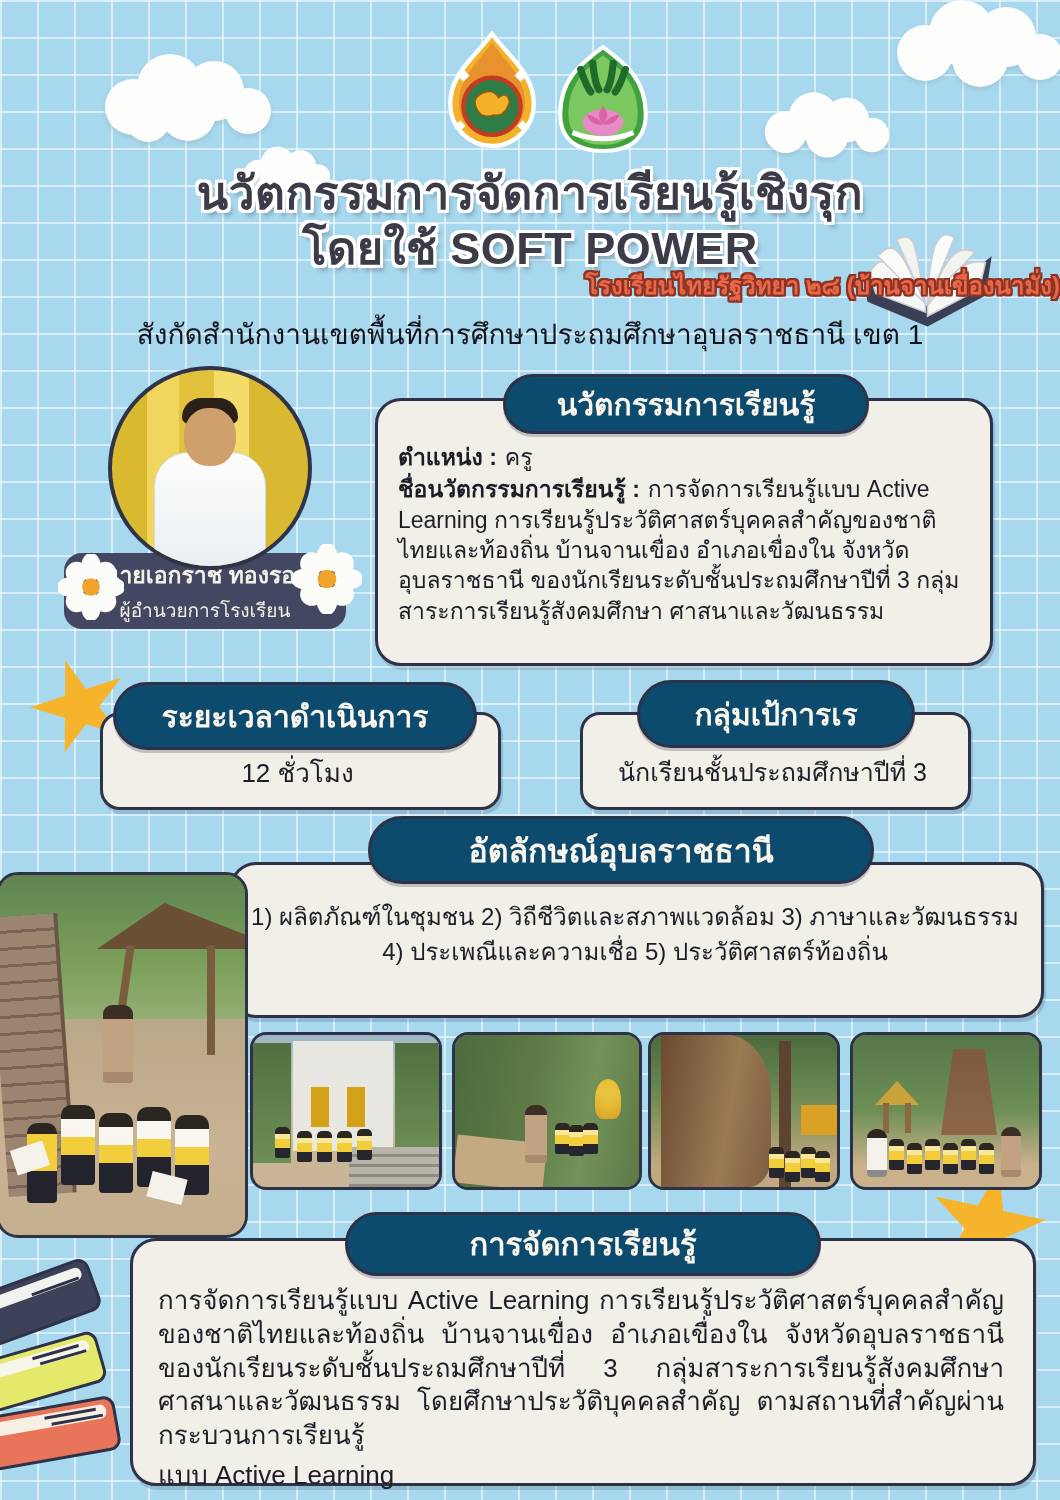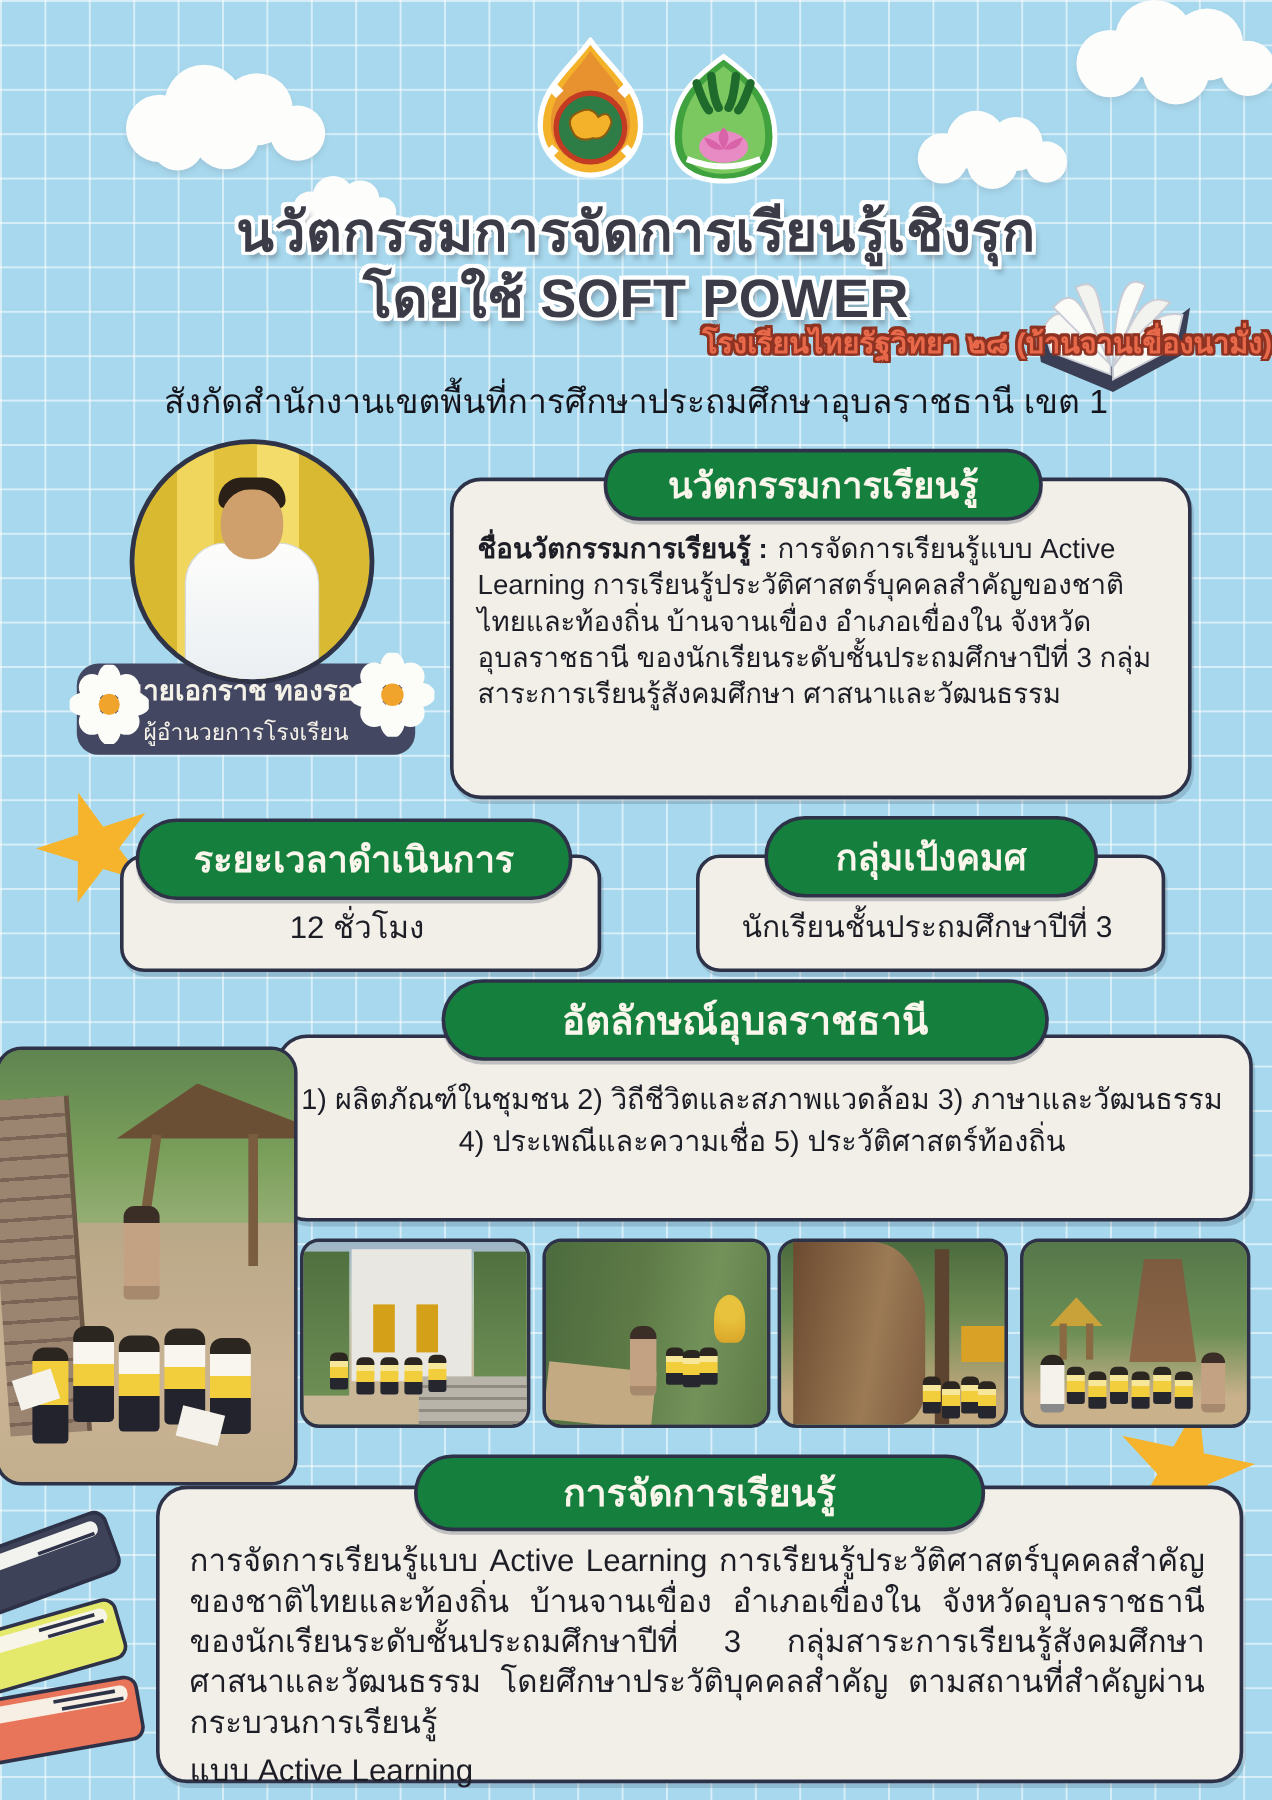--- a/index.html
+++ b/index.html
@@ -28,21 +28,21 @@
   .title-school{
     position:absolute;left:0;width:100%;text-align:center;z-index:5;
     font-weight:bold;color:#E8684A;
     text-shadow:
       -2px -2px 0 #8E3222, 2px -2px 0 #8E3222, -2px 2px 0 #8E3222, 2px 2px 0 #8E3222,
       0 -2px 0 #8E3222, 0 2px 0 #8E3222, -2px 0 0 #8E3222, 2px 0 0 #8E3222;
   }
   .title-affil{position:absolute;left:0;width:100%;text-align:center;z-index:5;font-weight:normal;color:#14141c;}
   
   .pill{
-    position:absolute;z-index:4;background:#15803d;border:3px solid #2E3248;border-radius:34px;
+    position:absolute;z-index:4;background:#0c4a6e;border:3px solid #2E3248;border-radius:34px;
     display:flex;align-items:center;justify-content:center;color:#FBF6EC;font-weight:bold;
     box-shadow:0 3px 0 rgba(46,50,72,.25);
   }
   .panel{
     position:absolute;z-index:3;background:#F2EFE9;border:3px solid #2E3248;border-radius:26px;
     box-shadow:2px 4px 0 rgba(46,50,72,.18);
   }
   .lbl{font-weight:bold;margin-right:8px;}
   .prespace{white-space:pre-wrap;}
   
@@ -195,34 +195,35 @@
       <ellipse cx="43" cy="43" rx="10" ry="10"></ellipse>
     </g>
   <circle cx="30" cy="30" r="8" fill="#F0A42C"></circle>
 </svg>
 
 <div class="panel" style="left:375px;top:398px;width:612px;height:262px;"></div>
 <div class="pill" style="left:503px;top:374px;width:360px;height:54px;font-size:30px;">
   <span>นวัตกรรมการเรียนรู้</span>
 </div>
 <div class="inno-content">
+  <p><span class="lbl">ตำแหน่ง :</span><span>ครู</span></p>
   <p><span class="lbl">ชื่อนวัตกรรมการเรียนรู้ :</span><span>การจัดการเรียนรู้แบบ Active Learning การเรียนรู้ประวัติศาสตร์บุคคลสำคัญของชาติไทยและท้องถิ่น บ้านจานเขื่อง อำเภอเขื่องใน จังหวัดอุบลราชธานี ของนักเรียนระดับชั้นประถมศึกษาปีที่ 3 กลุ่มสาระการเรียนรู้สังคมศึกษา ศาสนาและวัฒนธรรม</span></p>
 </div>
 
 <div class="star" style="left:30px;top:658px;width:100px;height:96px;transform:rotate(-18deg);z-index:2;"></div>
 
 <div class="panel" style="left:100px;top:712px;width:395px;height:92px;border-radius:20px;"></div>
 <div class="pill" style="left:113px;top:682px;width:358px;height:62px;font-size:30px;">
   <span>ระยะเวลาดำเนินการ</span>
 </div>
 <div class="center-val" style="left:100px;top:752px;width:395px;">12 ชั่วโมง</div>
 
 <div class="panel" style="left:580px;top:712px;width:385px;height:92px;border-radius:20px;"></div>
 <div class="pill" style="left:637px;top:680px;width:272px;height:62px;font-size:30px;">
-  <span>กลุ่มเป้งคมศ</span>
+  <span>กลุ่มเป้การเร</span>
 </div>
 <div class="center-val" style="left:580px;top:752px;width:385px;font-size:25px;">นักเรียนชั้นประถมศึกษาปีที่ 3</div>
 
 <div class="panel" style="left:230px;top:862px;width:808px;height:150px;"></div>
 <div class="pill" style="left:368px;top:816px;width:500px;height:62px;font-size:32px;">
   <span>อัตลักษณ์อุบลราชธานี</span>
 </div>
 <div class="identity-lines">
   <div>1) ผลิตภัณฑ์ในชุมชน 2) วิถีชีวิตและสภาพแวดล้อม 3) ภาษาและวัฒนธรรม</div>
   <div>4) ประเพณีและความเชื่อ 5) ประวัติศาสตร์ท้องถิ่น</div>

